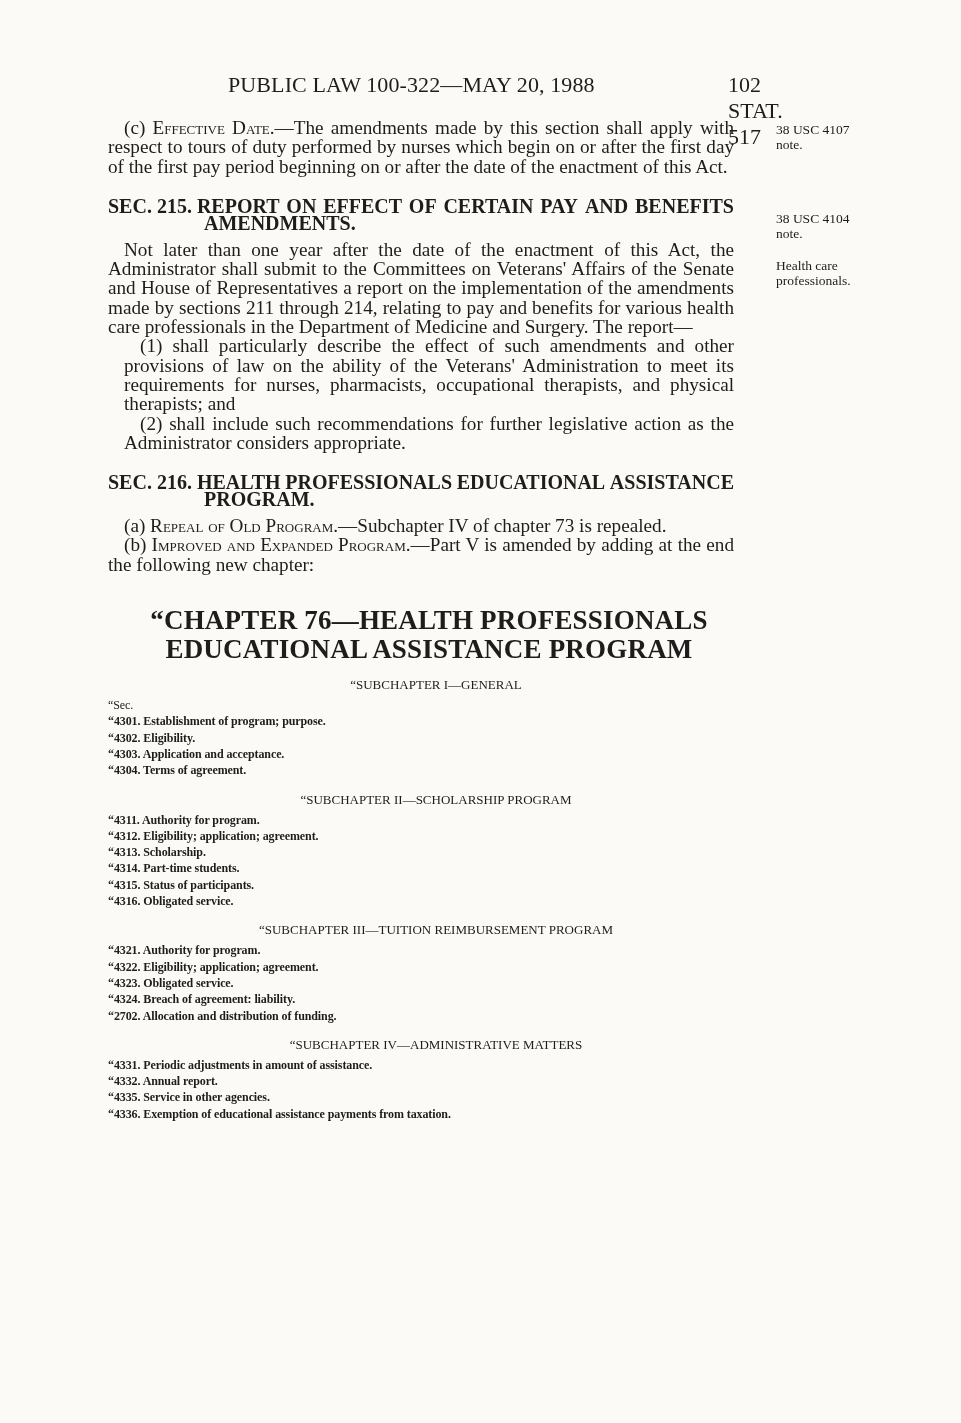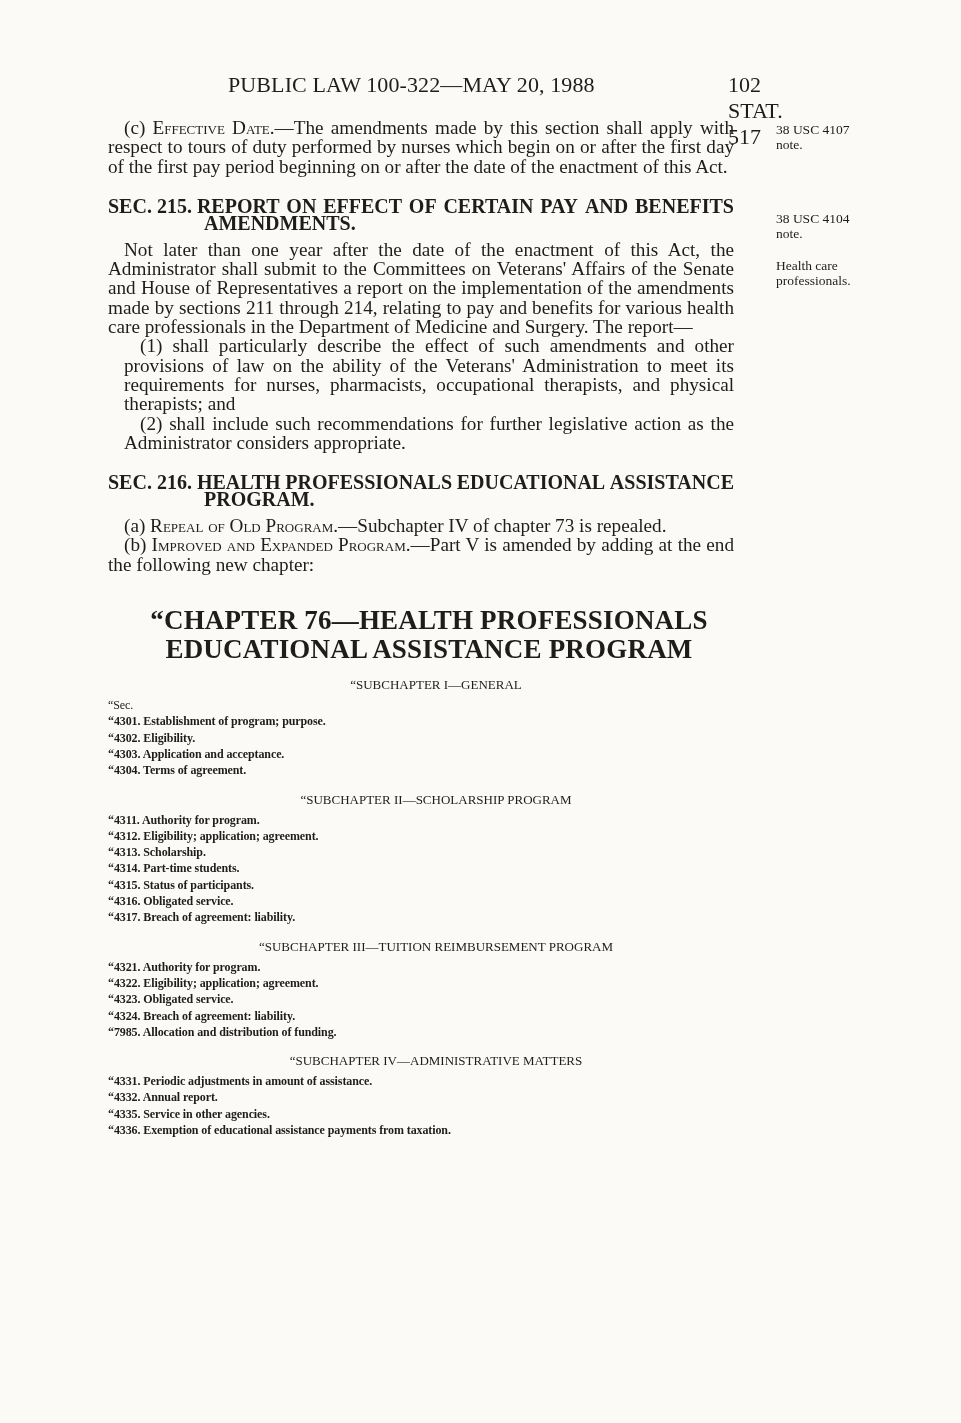--- a/index.html
+++ b/index.html
@@ -139,30 +139,29 @@
     </div>
 
     <div class="subchapter">“SUBCHAPTER II—SCHOLARSHIP PROGRAM</div>
     <div class="toc">
       <div class="toc-item">“4311. Authority for program.</div>
       <div class="toc-item">“4312. Eligibility; application; agreement.</div>
       <div class="toc-item">“4313. Scholarship.</div>
       <div class="toc-item">“4314. Part-time students.</div>
       <div class="toc-item">“4315. Status of participants.</div>
       <div class="toc-item">“4316. Obligated service.</div>
-      <div class="toc-item">“4317. Breach of agreement: liability.</div>
     </div>
 
     <div class="subchapter">“SUBCHAPTER III—TUITION REIMBURSEMENT PROGRAM</div>
     <div class="toc">
       <div class="toc-item">“4321. Authority for program.</div>
       <div class="toc-item">“4322. Eligibility; application; agreement.</div>
       <div class="toc-item">“4323. Obligated service.</div>
       <div class="toc-item">“4324. Breach of agreement: liability.</div>
-      <div class="toc-item">“7985. Allocation and distribution of funding.</div>
+      <div class="toc-item">“2702. Allocation and distribution of funding.</div>
     </div>
 
     <div class="subchapter">“SUBCHAPTER IV—ADMINISTRATIVE MATTERS</div>
     <div class="toc">
       <div class="toc-item">“4331. Periodic adjustments in amount of assistance.</div>
       <div class="toc-item">“4332. Annual report.</div>
       <div class="toc-item">“4335. Service in other agencies.</div>
       <div class="toc-item">“4336. Exemption of educational assistance payments from taxation.</div>
     </div>
   </div>

